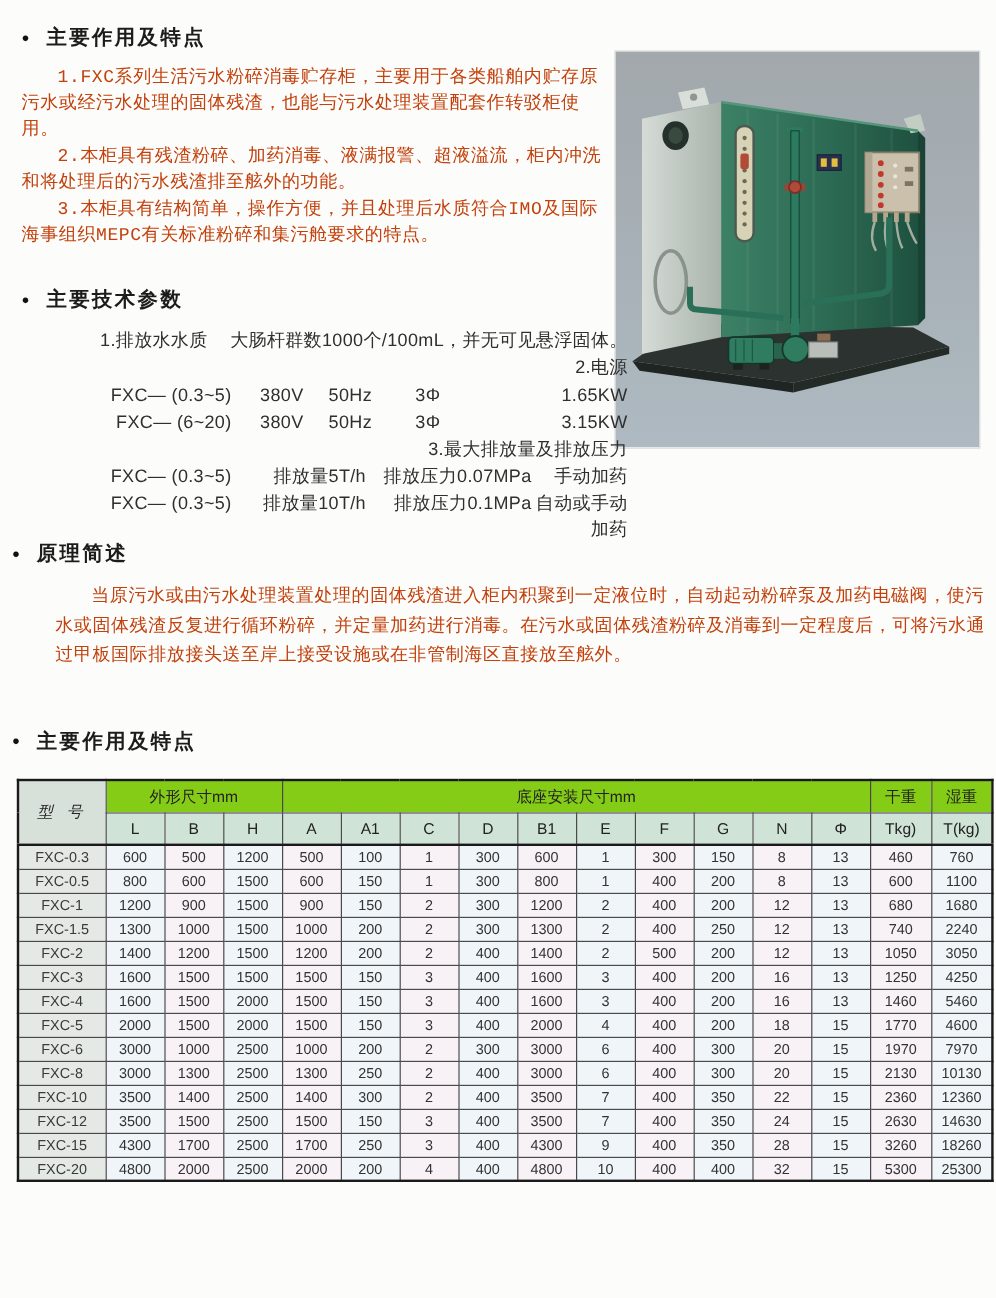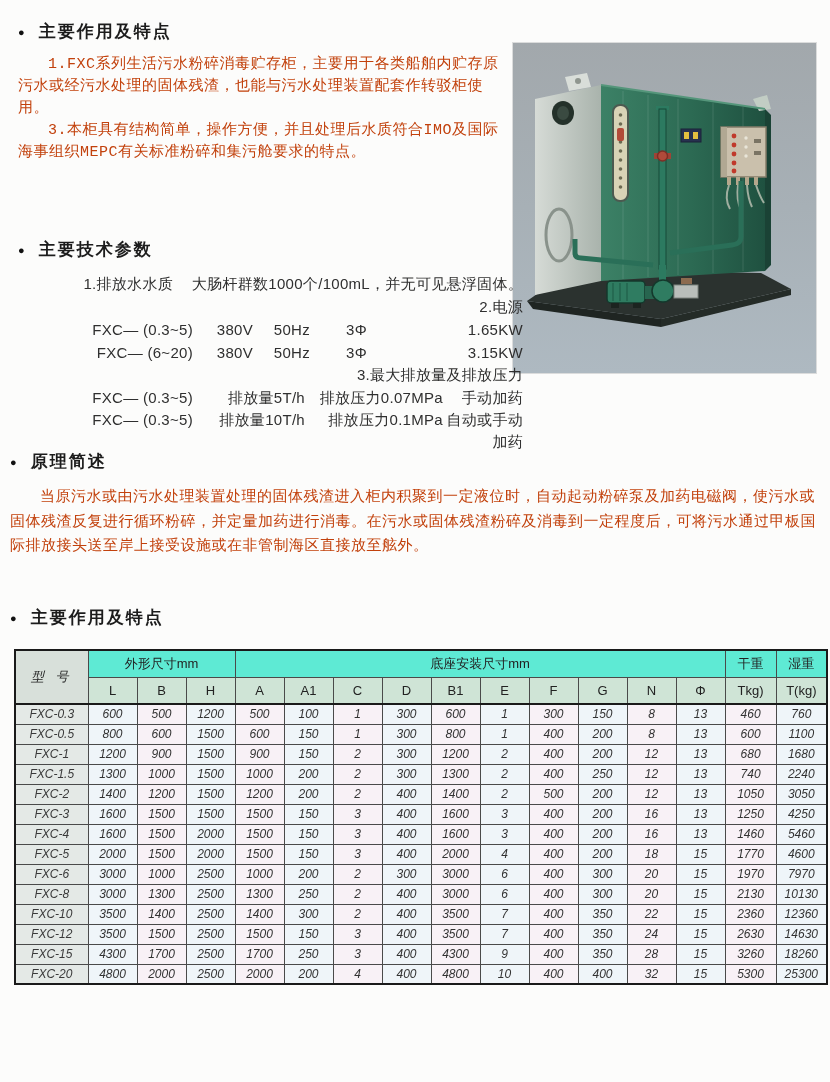--- a/index.html
+++ b/index.html
@@ -9,53 +9,54 @@
     font-family:"Liberation Sans","DejaVu Sans",sans-serif;
     color:#2e2e2e;
     overflow:hidden;
   }
   .abs{position:absolute;}
   
   .sec-title{display:flex;align-items:center;gap:12px;font-size:17px;font-weight:bold;color:#1c1c1c;letter-spacing:2px;}
   .bullet{font-size:11px;line-height:1;color:#111;transform:translateY(1px);}
   
   .para{font-size:15px;line-height:22px;letter-spacing:.5px;text-indent:2em;color:#c2410c;margin:0;font-family:Liberation Mono, monospace;}
-  .principle .para{line-height:24.5px;}
+  .principle .para{line-height:24.5px;margin-left:36px;}
   
   .tech-block{margin-left:27px;margin-top:12px;font-size:15px;letter-spacing:.3px;color:#2f2f2f;}
   .tech-line{display:grid;line-height:22.5px;text-align:right;}
   .tl-quality{grid-template-columns:128px auto;}
   .tl-power{grid-template-columns:148px 60px 57px 57px auto;line-height:23px;}
   .tl-discharge{grid-template-columns:148px 112px 138px auto;line-height:22px;}
   
   table.dims{border-collapse:collapse;table-layout:fixed;width:814px;font-size:12px;color:#333;}
   table.dims th,table.dims td{border:1px solid #4a4a4a;text-align:center;padding:0;overflow:hidden;white-space:nowrap;}
   table.dims{border:2px solid #1a1a1a;}
   table.dims thead tr{height:27px;}
-  table.dims tbody tr{height:20px;font-style:italic;}
-  table.dims thead th{font-weight:normal;font-size:13px;color:#222;background:#5eead4;}
+  table.dims tbody tr{height:20px;}
+  table.dims thead th{font-weight:normal;font-size:13px;color:#222;background:#84cc16;}
   table.dims thead th.model-h{background:#d8e0da;font-size:13px;letter-spacing:4px;font-style:italic;}
   table.dims thead tr.sub th{background:#cfe4d6;}
   table.dims thead tr.sub{border-bottom:2px solid #1a1a1a;}
   table.dims td.model{background:#e4e9e6;color:#3a3a3a;}
   table.dims td.v:nth-child(even){background:#eff5f9;}
   table.dims td.v:nth-child(odd){background:#f8f1f6;}
   
   .photo{box-shadow:0 0 0 1px rgba(120,125,128,.25);}
 </style>
 </head>
 <body>
 
 <div class="abs" style="left:18px;top:20px;width:494px;">
   <div class="sec-title">
     <span class="bullet">●</span>
     <span>主要作用及特点</span>
   </div>
   <div style="margin-top:11px;">
     <p class="para">1.FXC系列生活污水粉碎消毒贮存柜，主要用于各类船舶内贮存原污水或经污水处理的固体残渣，也能与污水处理装置配套作转驳柜使用。</p>
+    <p class="para">2.本柜具有残渣粉碎、加药消毒、液满报警、超液溢流，柜内冲洗和将处理后的污水残渣排至舷外的功能。</p>
     <p class="para">3.本柜具有结构简单，操作方便，并且处理后水质符合IMO及国际海事组织MEPC有关标准粉碎和集污舱要求的特点。</p>
   </div>
 </div>
 
 <div class="abs photo" style="left:513px;top:43px;width:303px;height:330px;">
   <svg viewBox="0 0 303 330" width="303" height="330">
     <defs>
       <linearGradient id="bgGrad" x1="0" y1="0" x2="0" y2="1">
         <stop offset="0" stop-color="#a2a8ac"></stop>
         <stop offset="0.5" stop-color="#a7b0b6"></stop>

